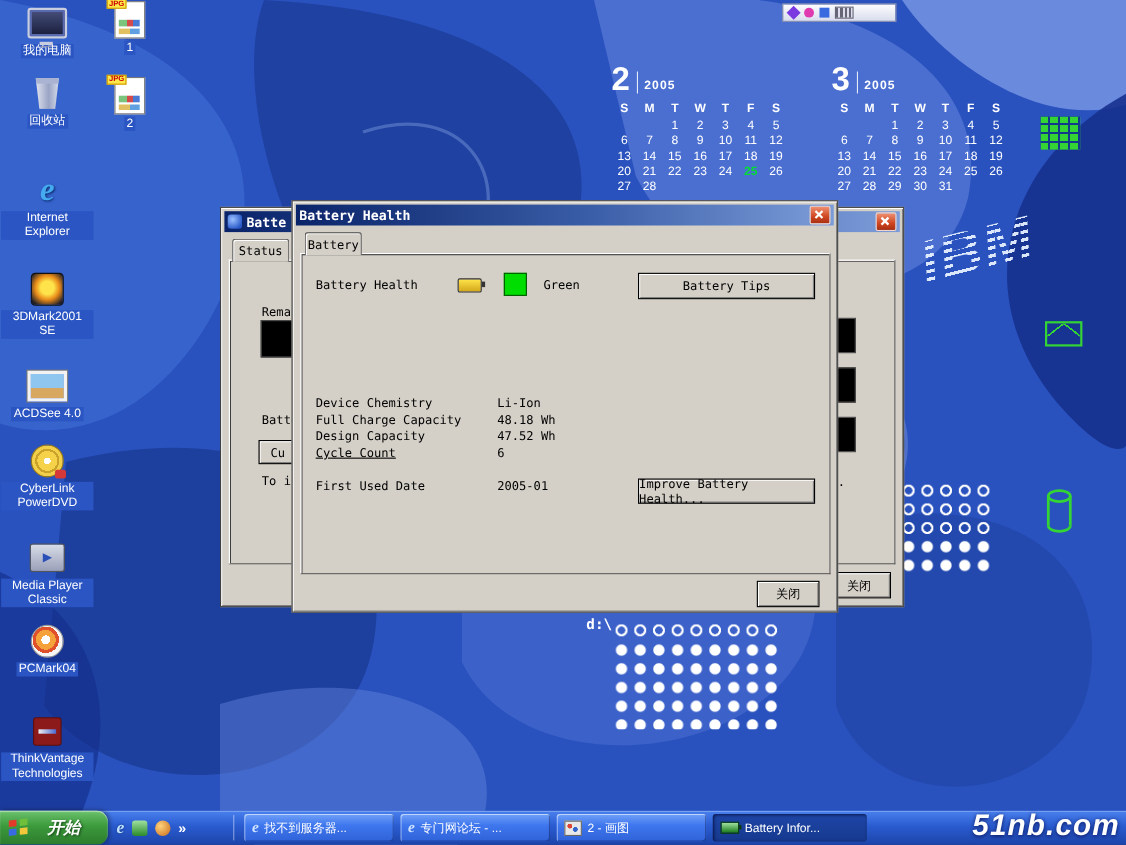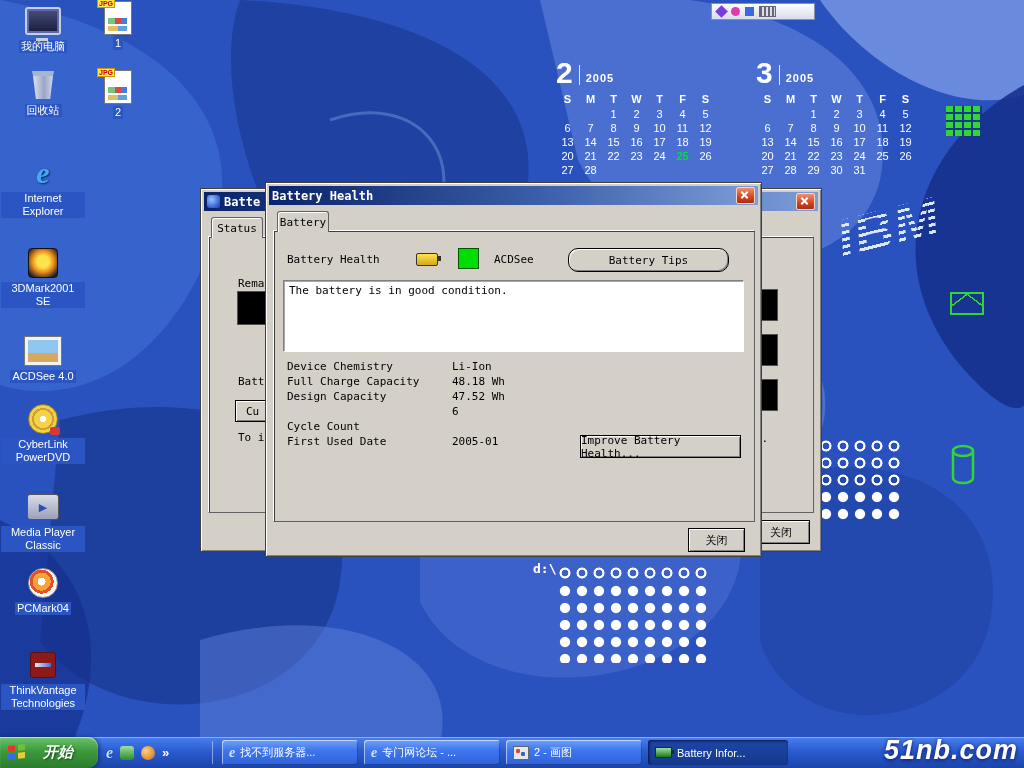--- a/index.html
+++ b/index.html
@@ -389,32 +389,31 @@
     <div class="tbar">
       <span>Battery Health</span>
       <span class="xbtn"></span>
     </div>
     <div class="tab" style="left:11px;top:28px;width:50px;height:20px;">Battery</div>
     <div class="tabpage" style="left:7px;top:47px;width:480px;height:290px;"></div>
 
     <span class="mono11" style="left:21px;top:70px;">Battery Health</span>
     <span class="battico" style="left:150px;top:70px;"></span>
     <span class="greensq" style="left:192px;top:65px;"></span>
-    <span class="mono11" style="left:228px;top:70px;">ACDSee</span>
-    <div class="cbtn" style="left:302px;top:65px;width:159px;height:22px;border-radius:10px;">Battery Tips</div>
-
-    <div class="txtbox" style="left:17px;top:97px;width:449px;height:64px;">The battery is in good condition.</div>
+    <span class="mono11" style="left:228px;top:70px;">Green</span>
+    <div class="cbtn" style="left:314px;top:65px;width:159px;height:22px;">Battery Tips</div>
+
 
     <span class="mono11" style="left:21px;top:177px;">Device Chemistry</span>
     <span class="mono11" style="left:186px;top:177px;">Li-Ion</span>
     <span class="mono11" style="left:21px;top:192px;">Full Charge Capacity</span>
     <span class="mono11" style="left:186px;top:192px;">48.18 Wh</span>
     <span class="mono11" style="left:21px;top:207px;">Design Capacity</span>
     <span class="mono11" style="left:186px;top:207px;">47.52 Wh</span>
-    <span class="mono11" style="left:21px;top:237px;">Cycle Count</span>
+    <span class="mono11" style="left:21px;top:222px;text-decoration:underline;">Cycle Count</span>
     <span class="mono11" style="left:186px;top:222px;">6</span>
 
     <span class="mono11" style="left:21px;top:252px;">First Used Date</span>
     <span class="mono11" style="left:186px;top:252px;">2005-01</span>
     <div class="cbtn" style="left:314px;top:252px;width:159px;height:21px;">Improve Battery Health...</div>
 
     <div class="cbtn" style="left:422px;top:345px;width:55px;height:22px;">关闭</div>
   </div>
 
   <div id="ime-bar">

